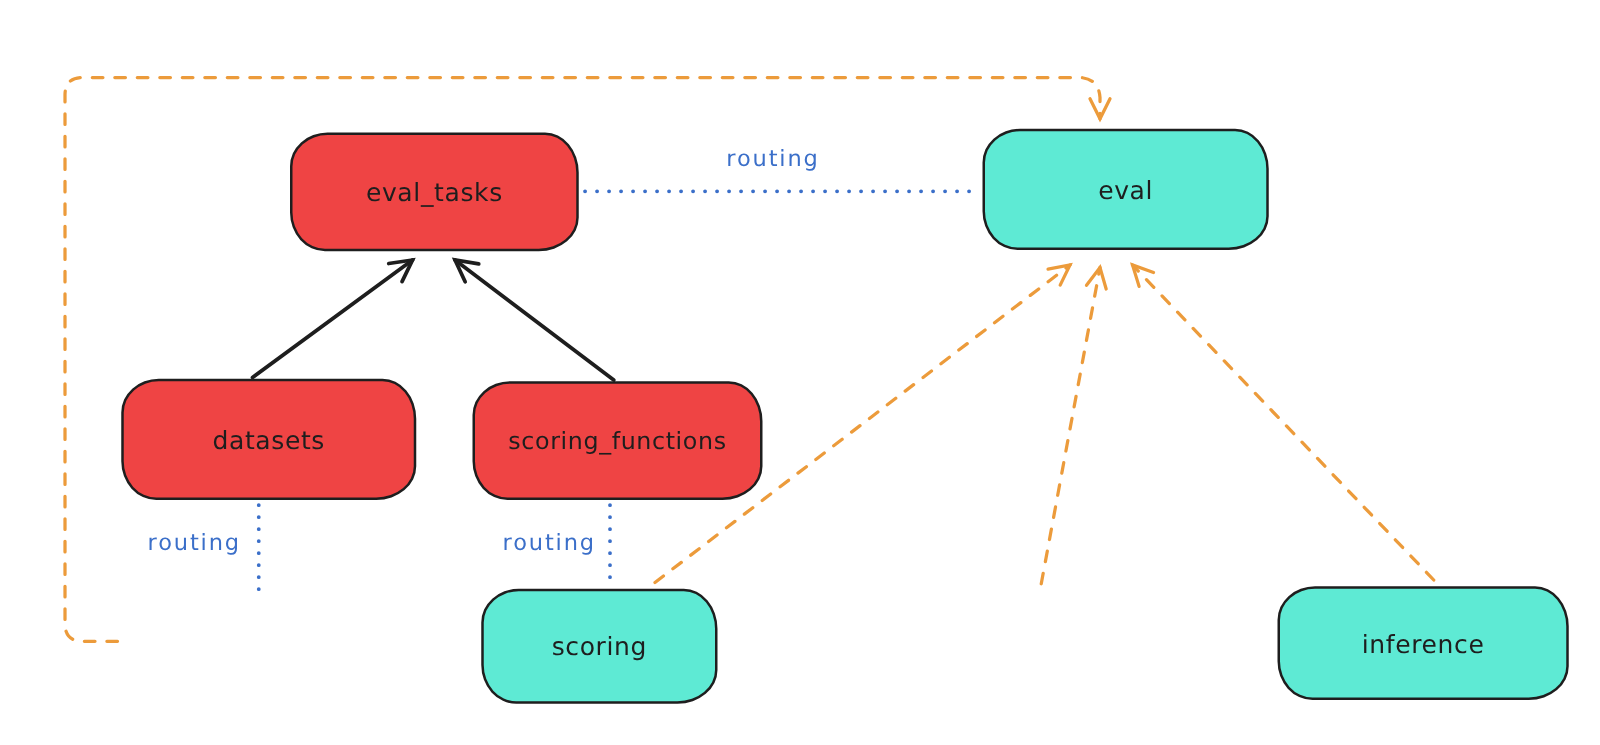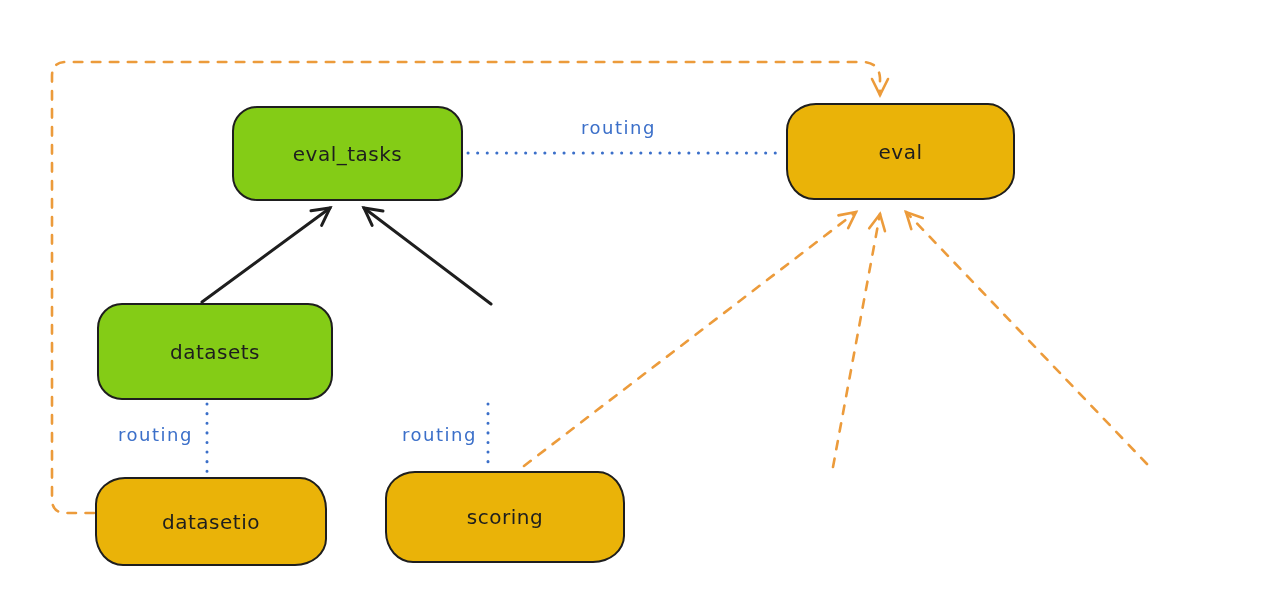--- a/index.html
+++ b/index.html
@@ -21,29 +21,29 @@
     display: flex;
     align-items: center;
     justify-content: center;
     border: 2.6px solid #1e1e1e;
     border-radius: 30px 27px 32px 28px / 27px 32px 27px 31px;
     font-size: 20px;
     letter-spacing: 0.5px;
     color: #1e1e1e;
     box-sizing: border-box;
   }
-  .node.blue  { background: #84cc16; border-radius: 25px; }
-  .node.green { background: #eab308; align-items: center; }
+  .node.blue  { background: #ef4444; }
+  .node.green { background: #5eead4; align-items: center; }
 
   .n-eval-tasks        { left: 232px;  top: 106px; width: 231px; height: 95px; }
   .n-eval              { left: 786px;  top: 103px; width: 229px; height: 97px; }
   .n-datasets          { left: 97px;   top: 303px; width: 236px; height: 97px; text-align: center; }
   .n-scoring-functions { left: 378px;  top: 305px; width: 232px; height: 95px; font-size: 19px; }
   .n-datasetio         { left: 95px;   top: 477px; width: 232px; height: 89px; }
-  .n-scoring           { left: 385px;  top: 471px; width: 240px; height: 92px; }
+  .n-scoring           { left: 385px;  top: 471px; width: 189px; height: 92px; }
   .n-agents            { left: 710px;  top: 471px; width: 233px; height: 91px; }
   .n-inference         { left: 1022px; top: 469px; width: 233px; height: 91px; }
 
   .edge-label {
     position: absolute;
     color: #3b6fc9;
     font-size: 18px;
     font-weight: normal;
     letter-spacing: 1.5px;
   }
@@ -82,28 +82,31 @@
     <path class="edge-dashed" d="M 833 467 L 880 214" marker-end="url(#ah-orange)"></path>
     <path class="edge-dashed" d="M 1147 464 L 906 212" marker-end="url(#ah-orange)"></path>
   </svg>
 
   <div class="node blue n-eval-tasks">
     <span>eval_tasks</span>
   </div>
   <div class="node blue n-datasets">
     <span>datasets</span>
   </div>
+  <div class="node blue n-scoring-functions">
+    <span>scoring_functions</span>
+  </div>
 
   <div class="node green n-eval">
     <span>eval</span>
   </div>
-  <div class="node green n-datasetio">
-    <span>datasetio</span>
-  </div>
   <div class="node green n-scoring">
     <span>scoring</span>
+  </div>
+  <div class="node green n-inference">
+    <span>inference</span>
   </div>
 
   <div class="edge-label l-top">routing</div>
   <div class="edge-label l-left">routing</div>
   <div class="edge-label l-mid">routing</div>
 
 </div>
 
 </body></html>

